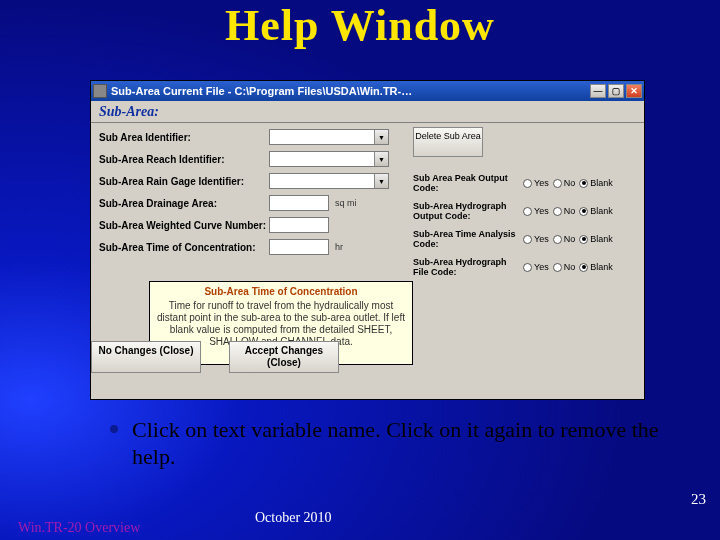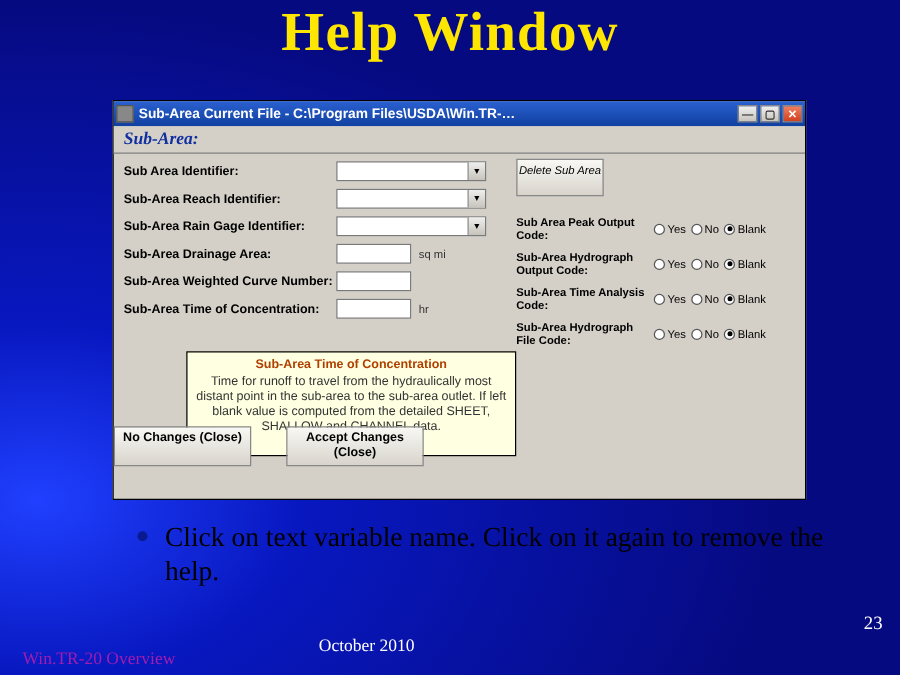--- a/index.html
+++ b/index.html
@@ -32,21 +32,21 @@
     font-size:14px; font-weight:bold; border-bottom:1px solid #808080;
     font-family:"Times New Roman",serif;
   }
   .form { position:relative; padding:6px 8px; height:260px; }
   .row { display:flex; align-items:center; margin-bottom:6px; height:16px; }
   .lbl { width:170px; font-weight:bold; font-size:10px; color:#000; white-space:nowrap; }
   .combo { width:120px; height:16px; background:#fff; border:1px solid #7a7a7a; display:flex; }
   .combo .ar { width:14px; margin-left:auto; background:linear-gradient(#eee,#c8c4bc); border-left:1px solid #888; display:flex; align-items:center; justify-content:center; font-size:7px; }
   .txt { width:60px; height:16px; background:#fff; border:1px solid #7a7a7a; }
   .unit { margin-left:6px; font-size:9px; color:#333; }
-  .delbtn { position:absolute; left:322px; top:4px; width:70px; height:30px; background:linear-gradient(#f8f8f4,#d8d4cc); border:1px solid #888; font-size:9px; text-align:center; padding-top:3px; line-height:11px;font-style:italic; }
+  .delbtn { position:absolute; left:322px; top:4px; width:70px; height:30px; background:linear-gradient(#f8f8f4,#d8d4cc); border:1px solid #888; font-size:9px; text-align:center; padding-top:3px; line-height:11px; }
   .rcol { position:absolute; left:322px; top:50px; width:224px; }
   .rrow { display:flex; align-items:center; margin-bottom:8px; font-size:9px; }
   .rlbl { width:110px; font-weight:bold; line-height:10px; }
   .radset { display:flex; gap:4px; }
   .rad { display:flex; align-items:center; gap:2px; font-size:9px; }
   .rdot { width:9px; height:9px; border:1px solid #555; border-radius:50%; background:#fff; display:flex; align-items:center; justify-content:center; }
   .rdot.sel::after { content:""; width:4px; height:4px; background:#000; border-radius:50%; }
   .tooltip {
     position:absolute; left:58px; top:158px; width:264px;
     background:#ffffe1; border:1px solid #000; padding:4px 6px;

